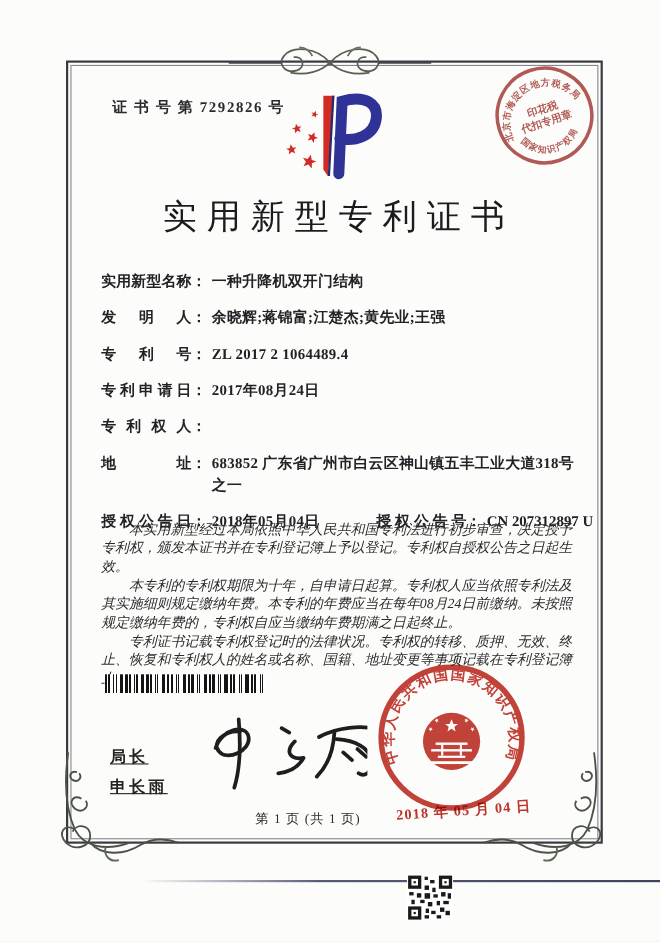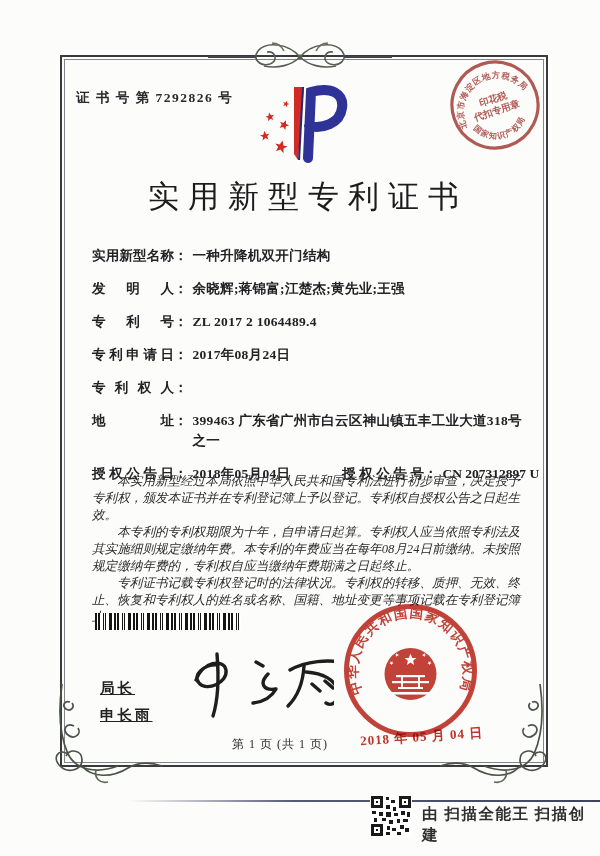--- a/index.html
+++ b/index.html
@@ -9,21 +9,21 @@
   
   .frame{position:absolute;left:60px;top:55px;width:484px;height:708px;
          border:2.5px solid #393a40;}
   .frame-inner{position:absolute;inset:2px;border:1px solid #85868b;pointer-events:none;}
   
   .orn{position:absolute;pointer-events:none;}
   .orn-top{left:204px;top:39px;width:192px;height:36px;}
   .orn-bl{left:48px;top:678px;width:118px;height:112px;}
   .orn-br{left:436px;top:678px;width:118px;height:112px;transform:scaleX(-1);}
   
-  .cert-no{position:absolute;left:76px;top:89px;font-size:13.5px;font-weight:bold;
+  .cert-no{position:absolute;left:102px;top:89px;font-size:13.5px;font-weight:bold;
            letter-spacing:1.5px;color:#2a2a2e;}
   .logo{position:absolute;left:228px;top:84px;width:144px;height:82px;}
   .title{position:absolute;left:0;top:168px;width:100%;margin:8px;text-align:center;
          font-size:31px;font-weight:normal;letter-spacing:9px;color:#1c1c1e;}
   
   .fields{position:absolute;left:92px;top:246px;width:436px;font-size:13.5px;
           font-weight:bold;color:#222226;}
   .field-row{display:flex;align-items:flex-start;margin-bottom:13px;line-height:20px;position:relative;}
   .f-label{display:inline-block;width:82px;flex:none;text-align:justify;text-align-last:justify;}
   .f-colon{flex:none;margin-right:5px;}
@@ -141,21 +141,21 @@
       <span class="f-colon">：</span>
       <span class="f-value">2017年08月24日</span>
     </div>
     <div class="field-row">
       <span class="f-label">专利权人</span>
       <span class="f-colon">：</span>
     </div>
     <div class="field-row">
       <span class="f-label">地址</span>
       <span class="f-colon">：</span>
-      <span class="f-value" style="max-width:348px">399463 广东省广州市白云区神山镇五丰工业大道318号之一</span>
+      <span class="f-value" style="max-width:348px">683852 广东省广州市白云区神山镇五丰工业大道318号之一</span>
     </div>
     <div class="field-row">
       <span class="f-label">授权公告日</span>
       <span class="f-colon">：</span>
       <span class="f-value">2018年05月04日</span>
       <span class="grant-right">
         <span class="f-label">授权公告号</span>
         <span class="f-colon">：</span>
         <span>CN 207312897 U</span>
       </span>
@@ -261,15 +261,14 @@
         <rect x="27" y="24" width="3" height="4"></rect>
       <rect x="33" y="24" width="5" height="3"></rect>
         <rect x="30" y="30" width="4" height="4"></rect>
       <rect x="17" y="31" width="3" height="4"></rect>
         <rect x="22" y="33" width="4" height="3"></rect>
       <rect x="27" y="37" width="4" height="3"></rect>
         <rect x="35" y="33" width="4" height="4"></rect>
       <rect x="16" y="37" width="4" height="3"></rect>
     </g>
   </svg>
-  <div class="scan-note">由 扫描全能王 扫描创建</div>
 
 </div>
 
 </body></html>

